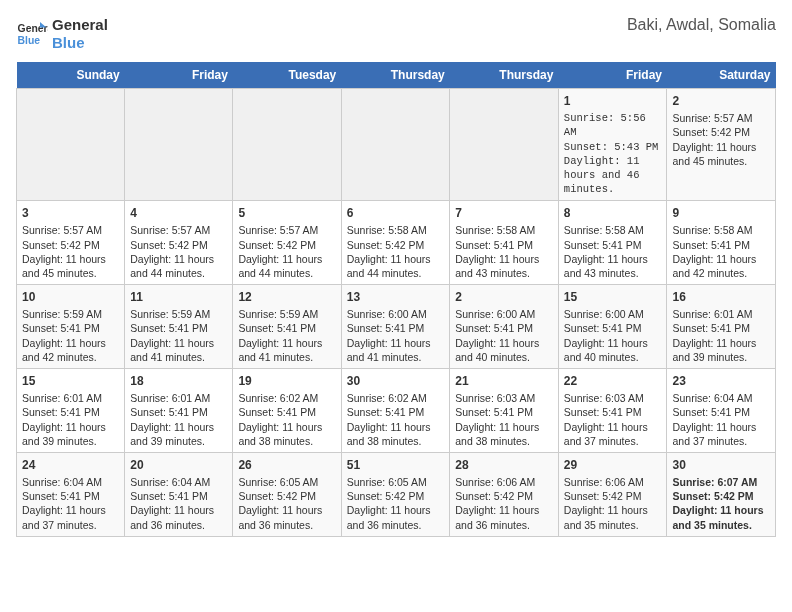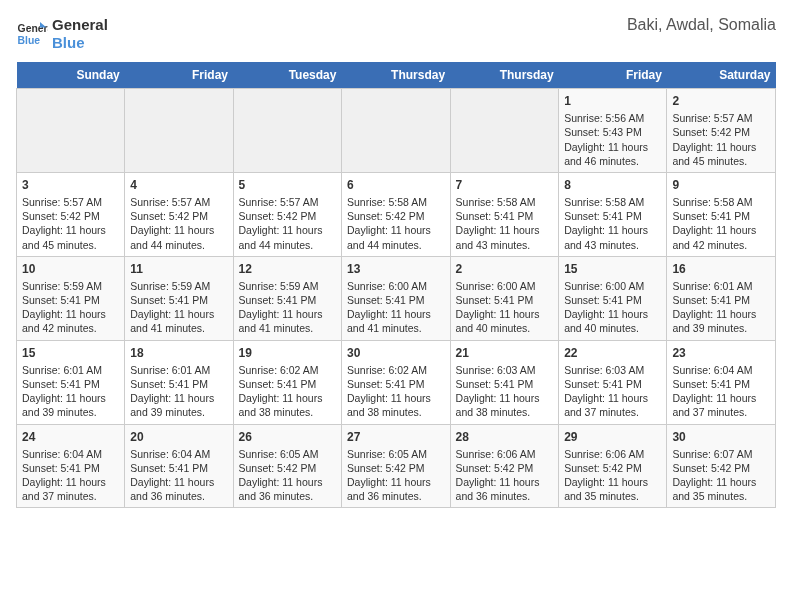--- a/index.html
+++ b/index.html
@@ -113,21 +113,21 @@
   </thead>
   <tbody>
   <tr>
         <td class="empty"></td>
         <td class="empty"></td>
         <td class="empty"></td>
         <td class="empty"></td>
         <td class="empty"></td>
         <td>
           <div class="day-num">1</div>
-          <div class="day-info" style="white-space: pre-line;">Sunrise: 5:56 AM
+          <div class="day-info" style="white-space: pre-line; font-family: Liberation Mono, monospace;">Sunrise: 5:56 AM
 Sunset: 5:43 PM
 Daylight: 11 hours and 46 minutes.</div>
         </td>
         <td>
           <div class="day-num">2</div>
           <div class="day-info" style="white-space: pre-line;">Sunrise: 5:57 AM
 Sunset: 5:42 PM
 Daylight: 11 hours and 45 minutes.</div>
         </td>
       </tr>
@@ -276,38 +276,38 @@
 Sunset: 5:41 PM
 Daylight: 11 hours and 36 minutes.</div>
         </td>
         <td>
           <div class="day-num">26</div>
           <div class="day-info" style="white-space: pre-line;">Sunrise: 6:05 AM
 Sunset: 5:42 PM
 Daylight: 11 hours and 36 minutes.</div>
         </td>
         <td>
-          <div class="day-num">27</div>
+          <div class="day-num">51</div>
           <div class="day-info" style="white-space: pre-line;">Sunrise: 6:05 AM
 Sunset: 5:42 PM
 Daylight: 11 hours and 36 minutes.</div>
         </td>
         <td>
           <div class="day-num">28</div>
           <div class="day-info" style="white-space: pre-line;">Sunrise: 6:06 AM
 Sunset: 5:42 PM
 Daylight: 11 hours and 36 minutes.</div>
         </td>
         <td>
           <div class="day-num">29</div>
           <div class="day-info" style="white-space: pre-line;">Sunrise: 6:06 AM
 Sunset: 5:42 PM
 Daylight: 11 hours and 35 minutes.</div>
         </td>
         <td>
           <div class="day-num">30</div>
-          <div class="day-info" style="white-space: pre-line;">Sunrise: 6:07 AM
+          <div class="day-info" style="white-space: pre-line; font-weight: bold;">Sunrise: 6:07 AM
 Sunset: 5:42 PM
 Daylight: 11 hours and 35 minutes.</div>
         </td>
       </tr>
     </tbody>
 </table>
 
 </body></html>

